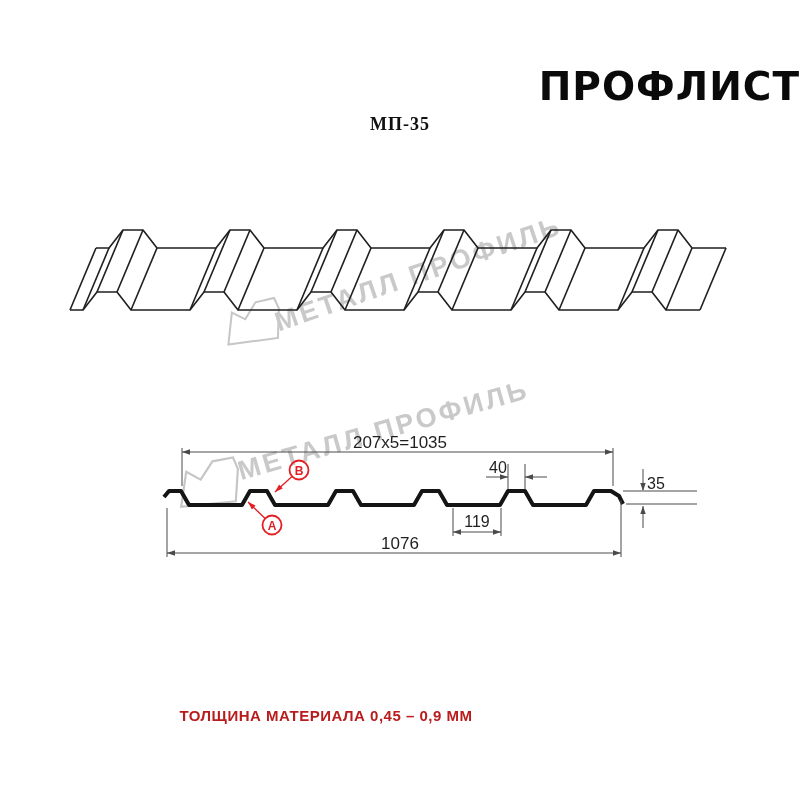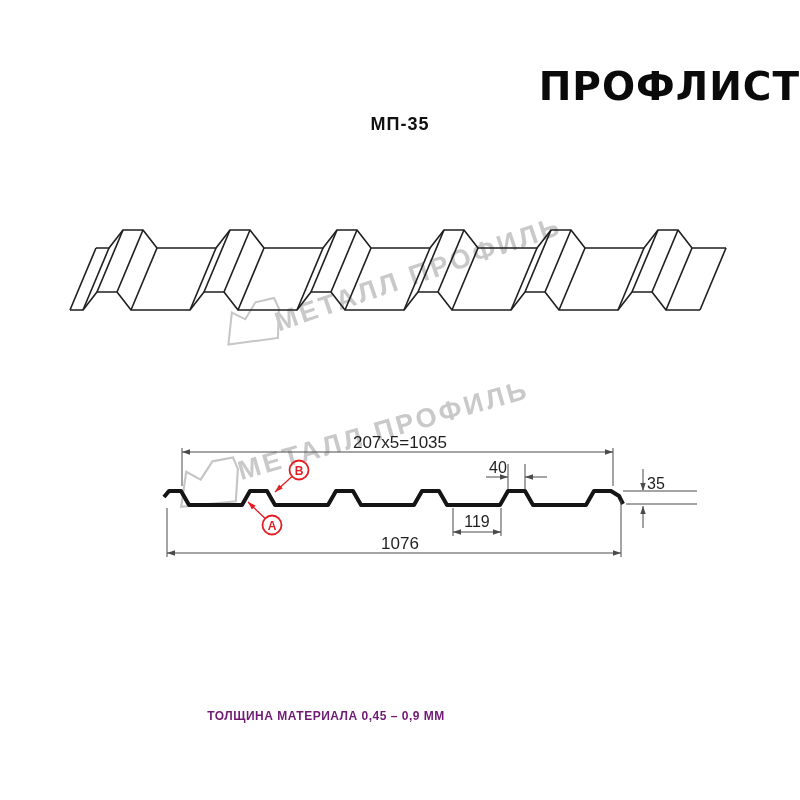--- a/index.html
+++ b/index.html
@@ -7,27 +7,27 @@
     position:relative;width:800px;height:800px;background:#ffffff;overflow:hidden;
     font-family:"Liberation Sans", sans-serif;
   }
   .title{
     position:absolute;left:0;top:64px;width:800px;text-align:right;
     font-family:"DejaVu Sans", sans-serif;font-weight:bold;font-size:39px;line-height:46px;
     letter-spacing:1px;color:#0a0a0a;
   }
   .subtitle{
     position:absolute;left:0;top:112px;width:800px;text-align:center;
-    font-family:Liberation Sans, sans-serif;font-weight:600;font-size:18px;line-height:24px;
+    font-family:Liberation Serif, serif;font-weight:600;font-size:18px;line-height:24px;
     letter-spacing:1px;color:#111;
   }
   .footer-note{
     position:absolute;left:0;top:702px;width:652px;text-align:center;
-    font-family:"Liberation Sans", sans-serif;font-weight:bold;font-size:12px;line-height:28px;
-    letter-spacing:0.5px;color:#701a75;
+    font-family:"Liberation Sans", sans-serif;font-weight:bold;font-size:15px;line-height:28px;
+    letter-spacing:0.5px;color:#b91c1c;
   }
   .wm-text{
     position:absolute;white-space:nowrap;color:#c9c9c9;
     font-family:"Liberation Sans", sans-serif;font-weight:bold;font-size:27px;line-height:31px;
     letter-spacing:3px;transform-origin:left bottom;z-index:1;
   }
   .wm-text-1{left:281px;top:307px;transform:rotate(-19deg);}
   .wm-text-2{left:243px;top:456px;transform:rotate(-16deg);}
   .wm-logo{position:absolute;z-index:1;}
   .wm-logo-1{left:222px;top:300px;transform:rotate(-10deg);}

